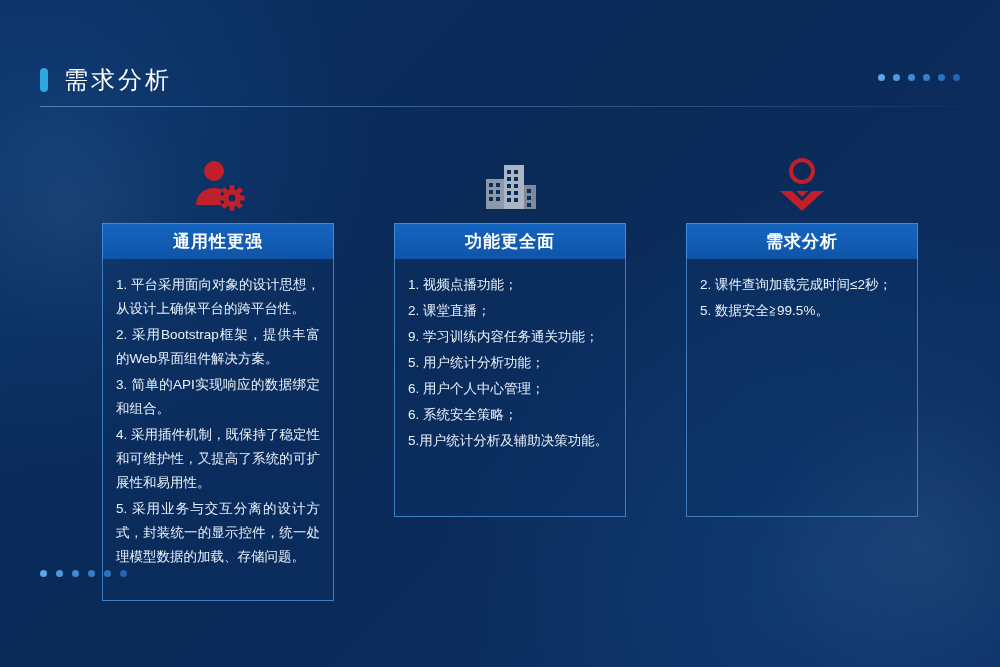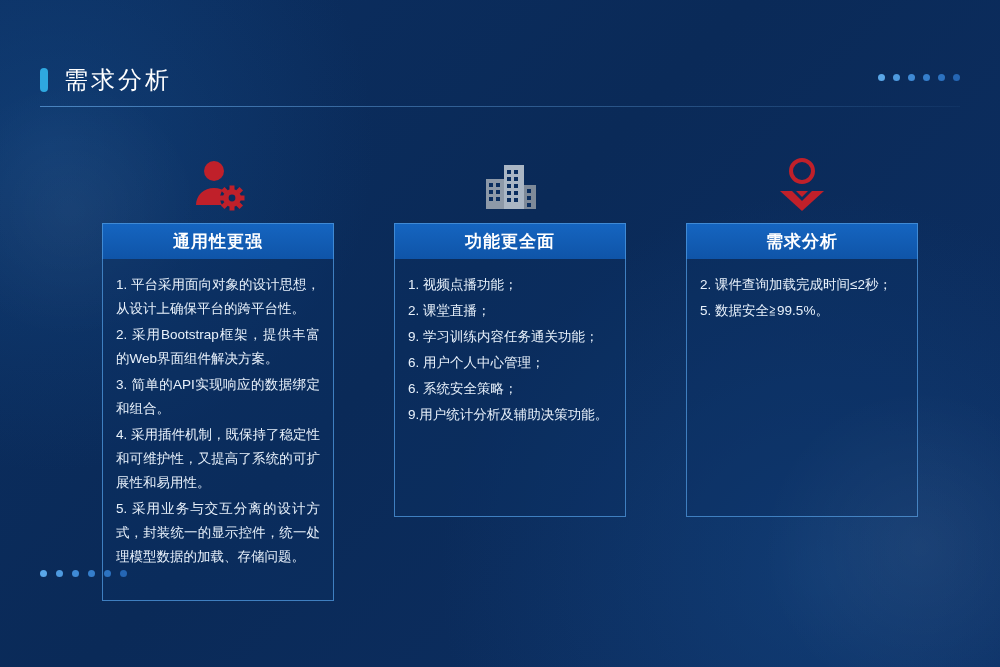--- a/index.html
+++ b/index.html
@@ -246,23 +246,24 @@
               <rect x="49" y="46" width="4" height="4"></rect>
             </g>
           </svg>
         </span>
       </div>
       <div class="card-title">功能更全面</div>
       <div class="card-body">
         <p>1. 视频点播功能；</p>
         <p>2. 课堂直播；</p>
         <p>9. 学习训练内容任务通关功能；</p>
+        <p>5. 用户统计分析功能；</p>
         <p>6. 用户个人中心管理；</p>
         <p>6. 系统安全策略；</p>
-        <p>9.用户统计分析及辅助决策功能。</p>
+        <p>5.用户统计分析及辅助决策功能。</p>
       </div>
     </div>
 
     <div class="col col-3">
       <div class="icon-wrap">
         <span class="ico">
           <svg width="64" height="60" viewBox="0 0 64 60" aria-hidden="true">
             <circle cx="32" cy="14" r="11" fill="none" stroke="#c0202a" stroke-width="4"></circle>
             <path d="M10 34 L32 34 L54 34 L32 54 Z" fill="#c0202a"></path>
             <path d="M22 34 L32 44 L42 34" fill="#0a2d5e"></path>

